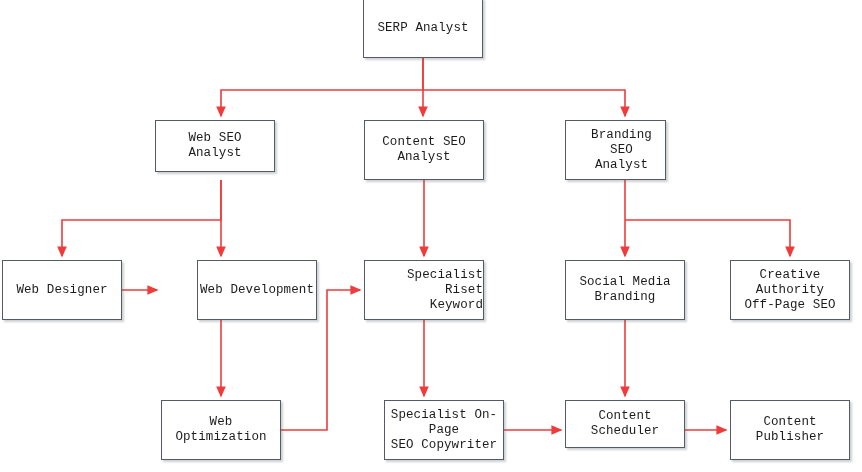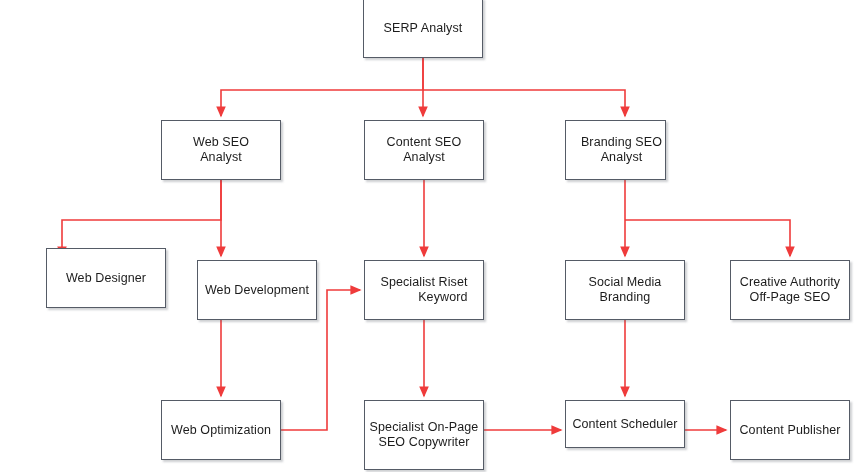--- a/index.html
+++ b/index.html
@@ -6,21 +6,21 @@
     margin: 0;
     padding: 0;
     background: #ffffff;
   }
   #canvas {
     position: relative;
     width: 862px;
     height: 472px;
     background: #ffffff;
     overflow: hidden;
-    font-family: Liberation Sans, sans-serif;
+    font-family: Liberation Mono, monospace;
   }
   #edge-layer {
     position: absolute;
     left: 0;
     top: 0;
     width: 862px;
     height: 472px;
   }
   .node {
     position: absolute;
@@ -63,33 +63,33 @@
         <path d="M 221 320 L 221 396" fill="none" stroke="#ef3b3b" stroke-width="1.6" marker-end="url(#arrowhead)"></path>
         <path d="M 281 430 L 327 430 L 327 290 L 360 290" fill="none" stroke="#ef3b3b" stroke-width="1.6" marker-end="url(#arrowhead)"></path>
         <path d="M 424 320 L 424 396" fill="none" stroke="#ef3b3b" stroke-width="1.6" marker-end="url(#arrowhead)"></path>
         <path d="M 484 430 L 561 430" fill="none" stroke="#ef3b3b" stroke-width="1.6" marker-end="url(#arrowhead)"></path>
         <path d="M 625 320 L 625 396" fill="none" stroke="#ef3b3b" stroke-width="1.6" marker-end="url(#arrowhead)"></path>
         <path d="M 685 430 L 726 430" fill="none" stroke="#ef3b3b" stroke-width="1.6" marker-end="url(#arrowhead)"></path>
       </g>
   </svg>
   <div id="node-group">
       <div class="node" style="left: 363px; top: -2px; width: 120px; height: 60px;">SERP Analyst</div>
-      <div class="node" style="left: 161px; top: 120px; width: 120px; height: 60px;">Web SEO
+      <div class="node" style="left: 155px; top: 120px; width: 120px; height: 52px;">Web SEO
 Analyst</div>
       <div class="node" style="left: 364px; top: 120px; width: 120px; height: 60px;">Content SEO
 Analyst</div>
       <div class="node" style="left: 565px; top: 120px; width: 101px; height: 60px; padding-left: 12px;">Branding SEO
 Analyst</div>
-      <div class="node" style="left: 2px; top: 248px; width: 120px; height: 60px; margin-left: 44px;">Web Designer</div>
+      <div class="node" style="left: 2px; top: 260px; width: 120px; height: 60px;">Web Designer</div>
       <div class="node" style="left: 161px; top: 260px; width: 120px; height: 60px; margin-left: 36px;">Web Development</div>
       <div class="node" style="left: 364px; top: 260px; width: 120px; height: 60px; text-align: right;">Specialist Riset
 Keyword</div>
       <div class="node" style="left: 565px; top: 260px; width: 120px; height: 60px;">Social Media
 Branding</div>
       <div class="node" style="left: 730px; top: 260px; width: 120px; height: 60px;">Creative Authority
 Off-Page SEO</div>
       <div class="node" style="left: 161px; top: 400px; width: 120px; height: 60px;">Web Optimization</div>
-      <div class="node" style="left: 364px; top: 400px; width: 120px; height: 70px;">Specialist On-Page
+      <div class="node" style="left: 384px; top: 400px; width: 120px; height: 60px;">Specialist On-Page
 SEO Copywriter</div>
       <div class="node" style="left: 565px; top: 400px; width: 120px; height: 48px;">Content Scheduler</div>
       <div class="node" style="left: 730px; top: 400px; width: 120px; height: 60px;">Content Publisher</div>
     </div>
 </div>
 
 </body></html>

